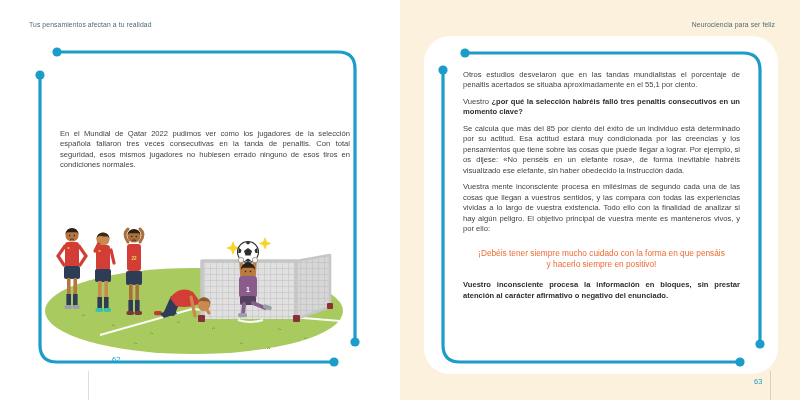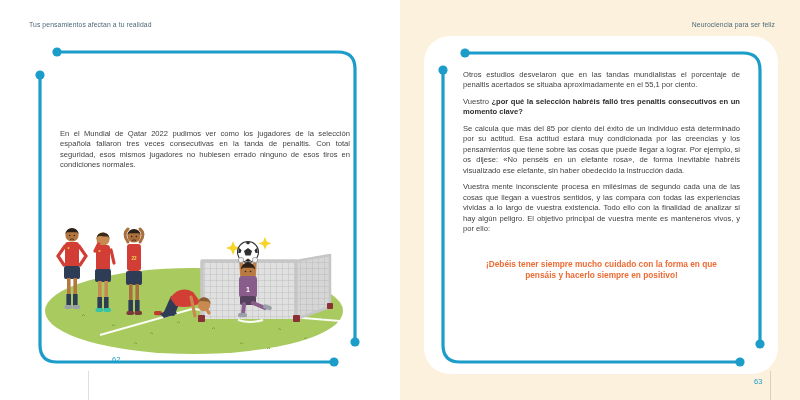--- a/index.html
+++ b/index.html
@@ -39,22 +39,22 @@
 
   .pagenum{position:absolute;font-size:7.5px;color:#1b9cc9;}
   #left-page .pagenum{left:112px;top:355px;}
   #right-page .pagenum{left:354px;top:377px;}
   .edge-line{position:absolute;width:1px;top:371px;height:29px;}
   #left-page .edge-line{left:88px;background:#dedede;}
   #right-page .edge-line{left:370px;background:#ddd0b5;}
 
   .right-copy{position:absolute;left:63px;top:70px;width:277px;}
   .highlight{
-    font-size:8.3px;font-weight:bold;color:#ed6b35;text-align:center;
-    line-height:1.42;width:252px;margin:24px auto 9px auto;
+    font-size:8.3px;font-weight:normal;color:#ed6b35;text-align:center;
+    line-height:1.42;width:252px;margin:13px auto 9px auto;
   }
 </style>
 </head>
 <body>
 
 <div class="page" id="left-page">
   <div class="running-head">Tus pensamientos afectan a tu realidad</div>
 
   <svg class="border-svg" viewBox="0 0 400 400">
     <path d="M 57 52 H 338 Q 355 52 355 69 V 342" fill="none" stroke="#1b9cc9" stroke-width="3.2" stroke-linecap="round"></path>
@@ -223,17 +223,18 @@
     <circle cx="43" cy="70" r="4.6" fill="#1b9cc9"></circle>
     <circle cx="340" cy="362" r="4.6" fill="#1b9cc9"></circle>
   </svg>
 
   <div class="right-copy">
     <p class="body-text">Otros estudios desvelaron que en las tandas mundialistas el porcentaje de penaltis acertados se situaba aproximadamente en el 55,1 por ciento.</p>
     <p class="body-text"><span>Vuestro </span><b>¿por qué la selección habréis falló tres penaltis consecutivos en un momento clave?</b></p>
     <p class="body-text">Se calcula que más del 85 por ciento del éxito de un individuo está determinado por su actitud. Esa actitud estará muy condicionada por las creencias y los pensamientos que tiene sobre las cosas que puede llegar a lograr. Por ejemplo, si os dijese: «No penséis en un elefante rosa», de forma inevitable habréis visualizado ese elefante, sin haber obedecido la instrucción dada.</p>
     <p class="body-text">Vuestra mente inconsciente procesa en milésimas de segundo cada una de las cosas que llegan a vuestros sentidos, y las compara con todas las experiencias vividas a lo largo de vuestra existencia. Todo ello con la finalidad de analizar si hay algún peligro. El objetivo principal de vuestra mente es manteneros vivos, y por ello:</p>
     <div class="highlight">¡Debéis tener siempre mucho cuidado con la forma en que pensáis y hacerlo siempre en positivo!</div>
+    <p class="body-text" style="font-weight:bold;color:#2d2d2d;">Vuestro inconsciente procesa la información en bloques, sin prestar atención al carácter afirmativo o negativo del enunciado.</p>
   </div>
 
   <div class="edge-line"></div>
   <div class="pagenum">63</div>
 </div>
 
 </body></html>

